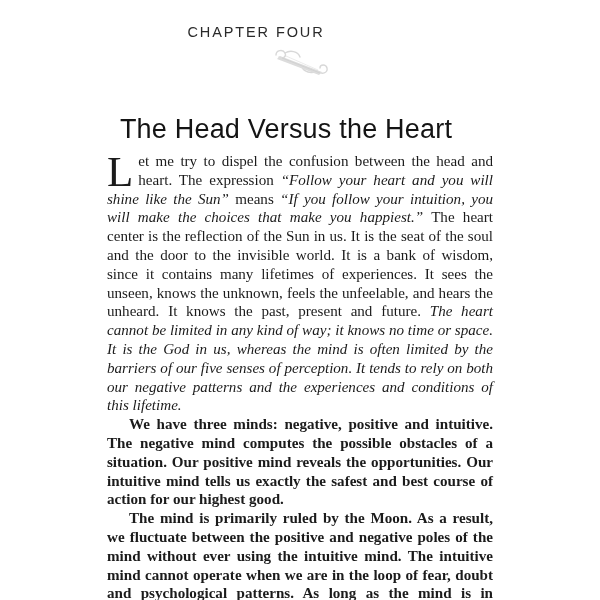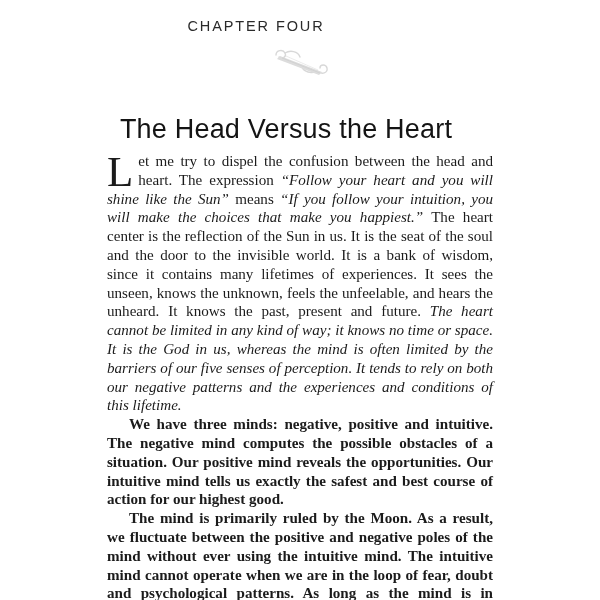--- a/index.html
+++ b/index.html
@@ -18,21 +18,21 @@
   .page {
     position: relative;
     width: 600px;
     height: 600px;
     box-sizing: border-box;
   }
 
   
   .chapter-label {
     position: absolute;
-    top: 18px;
+    top: 24px;
     left: 0;
     width: 512px;
     text-align: center;
     font-size: 14.5px;
     letter-spacing: 1.9px;
     color: #2a2a2a;
     font-variant: small-caps;
     text-transform: uppercase;
     font-family: "Liberation Sans", "DejaVu Sans", sans-serif;
     font-weight: 400;

